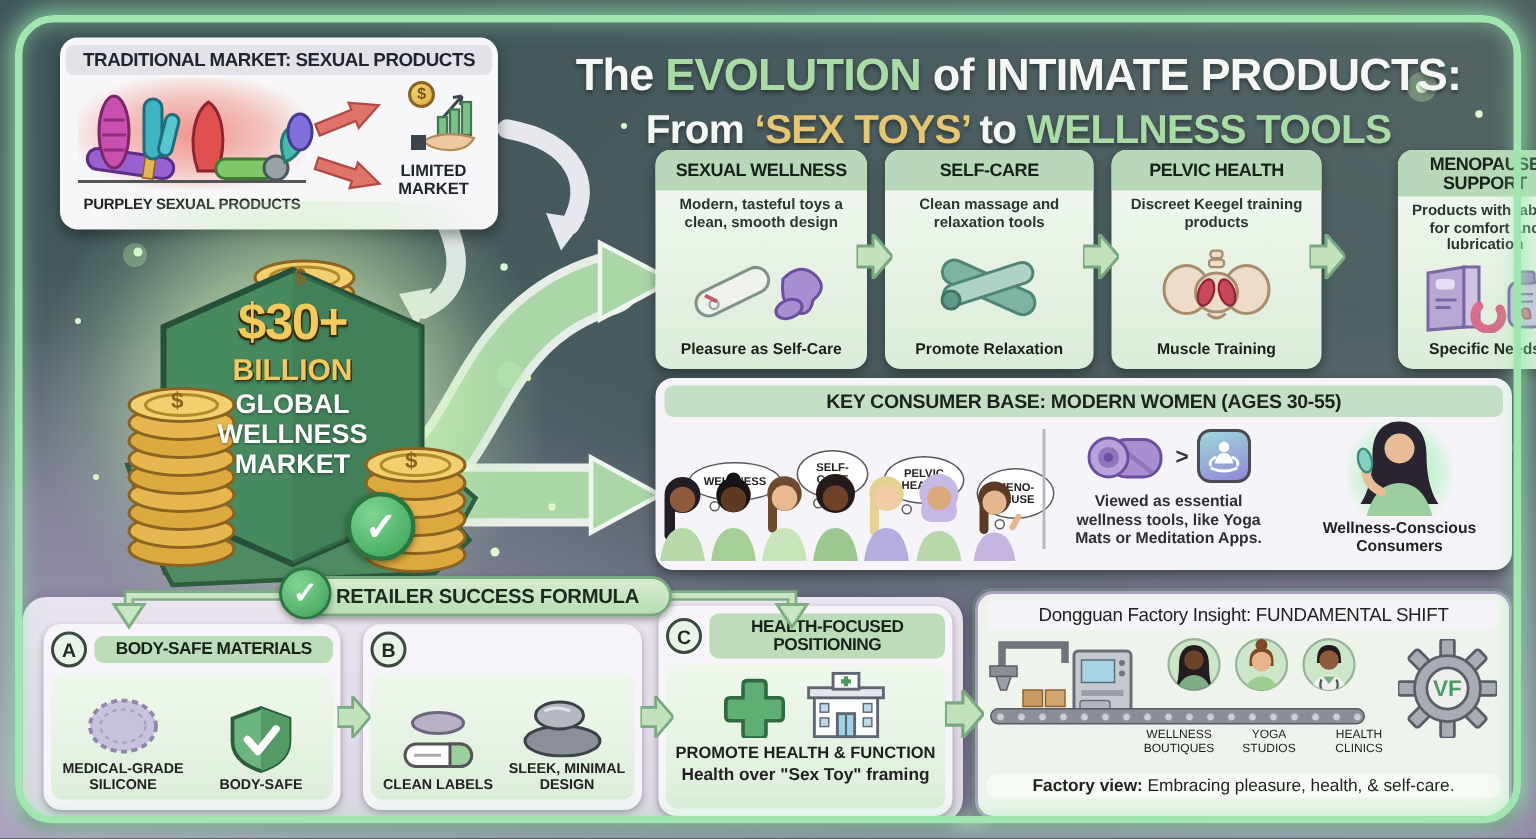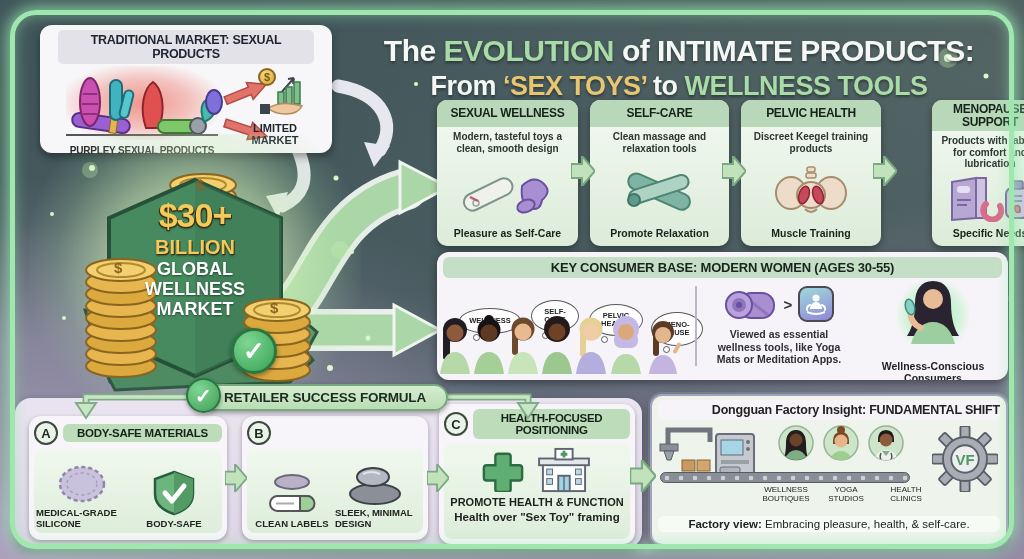--- a/index.html
+++ b/index.html
@@ -20,21 +20,21 @@
 
   
   .title { position:absolute; left:348px; top:34px; width:662px; text-align:center; z-index:10;
     text-shadow:0 2px 3px rgba(0,0,0,.4); letter-spacing:-.5px; }
   .title .l1 { font-size:30px; font-weight:bold; color:#f4f7f3; }
   .title .l2 { font-size:27px; font-weight:bold; color:#f4f7f3; margin-top:3px; }
   .hl-green { color:#a9dba6; } .hl-gold { color:#e6c670; }
 
   
   .trad { position:absolute; left:40px; top:25px; width:292px; height:128px; background:#f7f6f8;
-    border-radius:12px; box-shadow:0 4px 9px rgba(0,0,0,.4); padding:5px 18px; z-index:10; }
+    border-radius:12px; box-shadow:0 4px 9px rgba(0,0,0,.4); padding:5px 4px; z-index:10; }
   .trad-h { background:#e3e2e8; border-radius:5px; text-align:center; font-weight:bold; font-size:12.5px;
     color:#1f2430; padding:3px 0; letter-spacing:-.3px; }
   .trad-body { display:flex; height:92px; }
   .trad-illus { position:relative; width:168px; height:92px; flex:none; }
   .trad-glow { position:absolute; left:8px; top:2px; right:8px; bottom:16px; border-radius:10px;
     background:radial-gradient(ellipse at center, #f0968e 0%, rgba(240,150,140,.55) 45%, rgba(240,150,140,0) 78%); }
   .trad-illus svg { position:absolute; left:0; top:2px; }
   .trad-cap { position:absolute; bottom:0; width:100%; text-align:center; font-size:10px; font-weight:bold; color:#222; letter-spacing:-.2px; }
   .trad-right { flex:1; position:relative; }
   .red-arrows { position:absolute; left:-4px; top:10px; }
@@ -87,21 +87,21 @@
   .cons-div { position:absolute; left:258px; top:8px; bottom:8px; width:2px; background:#bcb7c5; }
   .cons-mid { position:absolute; left:266px; top:0; width:152px; text-align:center; }
   .mat-row { display:flex; align-items:center; justify-content:center; gap:6px; margin-top:8px; }
   .gt { font-size:15px; font-weight:bold; color:#333; }
   .app { width:36px; height:36px; border-radius:9px; background:linear-gradient(160deg,#9fd8da,#8f87d8);
     border:2px solid #4a4a55; display:flex; align-items:center; justify-content:center; }
   .mat-note { font-size:10.5px; font-weight:bold; color:#2e2e38; margin-top:6px; line-height:1.2; padding:0 4px; }
   .cons-right { position:absolute; left:424px; top:2px; width:144px; text-align:center; }
   .gwoman { position:relative; width:72px; height:64px; margin:0 auto;
     background:radial-gradient(circle at 50% 55%, rgba(150,240,170,.85) 0%, rgba(150,240,170,.35) 55%, rgba(150,240,170,0) 75%); }
-  .cons-clabel { font-size:10.5px; font-weight:bold; color:#222; line-height:1.15; margin-top:16px; }
+  .cons-clabel { font-size:10.5px; font-weight:bold; color:#222; line-height:1.15; margin-top:2px; }
 
   
   .banner { position:absolute; left:202px; top:384px; width:246px; height:27px;
     background:linear-gradient(180deg,#d6edd0,#b9ddb4); border:2px solid #76a97e; border-radius:14px;
     display:flex; align-items:center; justify-content:center; font-size:13.5px; font-weight:bold;
     color:#1d2a20; z-index:12; box-shadow:0 2px 5px rgba(0,0,0,.35); letter-spacing:-.2px; }
   .banner-check { position:absolute; left:186px; top:378px; width:35px; height:35px; border-radius:50%;
     background:radial-gradient(circle at 35% 30%, #7fd694, #3f9e58); border:2px solid #2a7540; color:#fff;
     font-size:20px; font-weight:bold; display:flex; align-items:center; justify-content:center; z-index:13;
     box-shadow:0 2px 4px rgba(0,0,0,.35); }
@@ -112,30 +112,30 @@
     box-shadow:0 4px 10px rgba(0,0,0,.4); z-index:10; }
   .abox { position:absolute; background:#f8f5fa; border-radius:12px; box-shadow:0 2px 5px rgba(0,0,0,.3); padding:5px; }
   .abox-hrow { display:flex; align-items:center; gap:5px; margin-bottom:4px; }
   .letter { width:24px; height:24px; border-radius:50%; border:2px solid #3a4a3e; background:#eaf3e8;
     font-weight:bold; font-size:13px; display:flex; align-items:center; justify-content:center; color:#1d2a20; flex:none; }
   .abox-t { flex:1; background:#bcdcba; border-radius:6px; text-align:center; font-size:11.5px; font-weight:bold;
     color:#17231a; padding:3px 1px; line-height:1.05; letter-spacing:-.3px; }
   .abox-body { background:linear-gradient(180deg,#f0f8ee,#ddeeda); border-radius:8px; display:flex;
     align-items:stretch; justify-content:space-around; padding:4px 2px; }
   .aitem { display:flex; flex-direction:column; align-items:center; justify-content:flex-end; gap:3px; width:50%; }
-  .aitem .lbl { font-size:9.5px; font-weight:bold; color:#222; text-align:left; line-height:1.1; }
+  .aitem .lbl { font-size:9.5px; font-weight:bold; color:#222; text-align:center; line-height:1.1; }
   .cbox-line1 { font-size:11px; font-weight:bold; color:#17231a; text-align:center; margin-top:3px; }
   .cbox-line2 { font-size:11.5px; font-weight:600; color:#222; text-align:center; margin-top:3px; }
   .cicons { display:flex; align-items:center; justify-content:center; gap:10px; }
 
   
   .factory { position:absolute; left:650px; top:394px; width:358px; height:152px; background:#eef4ec;
     border:2.5px solid #a79ec0; border-radius:12px; z-index:10; padding:4px 6px;
     box-shadow:0 3px 9px rgba(0,0,0,.4), 0 0 0 2px rgba(150,230,170,.25); }
-  .factory-h { background:#f6f4f8; border-radius:6px; text-align:right; font-size:12.5px; font-weight:bold;
+  .factory-h { background:#f6f4f8; border-radius:6px; text-align:center; font-size:12.5px; font-weight:normal;
     color:#222; padding:3px 0; letter-spacing:-.2px; }
   .factory-illus { position:relative; height:92px; margin-top:2px; }
   .belt { position:absolute; left:2px; top:50px; width:250px; height:11px; background:#8a8e96;
     border:1.5px solid #565a62; border-radius:6px;
     background-image:radial-gradient(circle at 6px 5px, #cdd0d6 2px, rgba(0,0,0,0) 2.6px); background-size:14px 9px; }
   .avatars { position:absolute; left:120px; top:3px; display:flex; gap:9px; }
   .channels { position:absolute; top:64px; left:102px; display:flex; gap:8px; }
   .channel { font-size:8px; font-weight:normal; color:#222; text-align:center; line-height:1.12; width:52px; }
   .gear { position:absolute; right:2px; top:4px; width:66px; height:66px; }
   .gear-label { position:absolute; inset:0; display:flex; align-items:center; justify-content:center;

